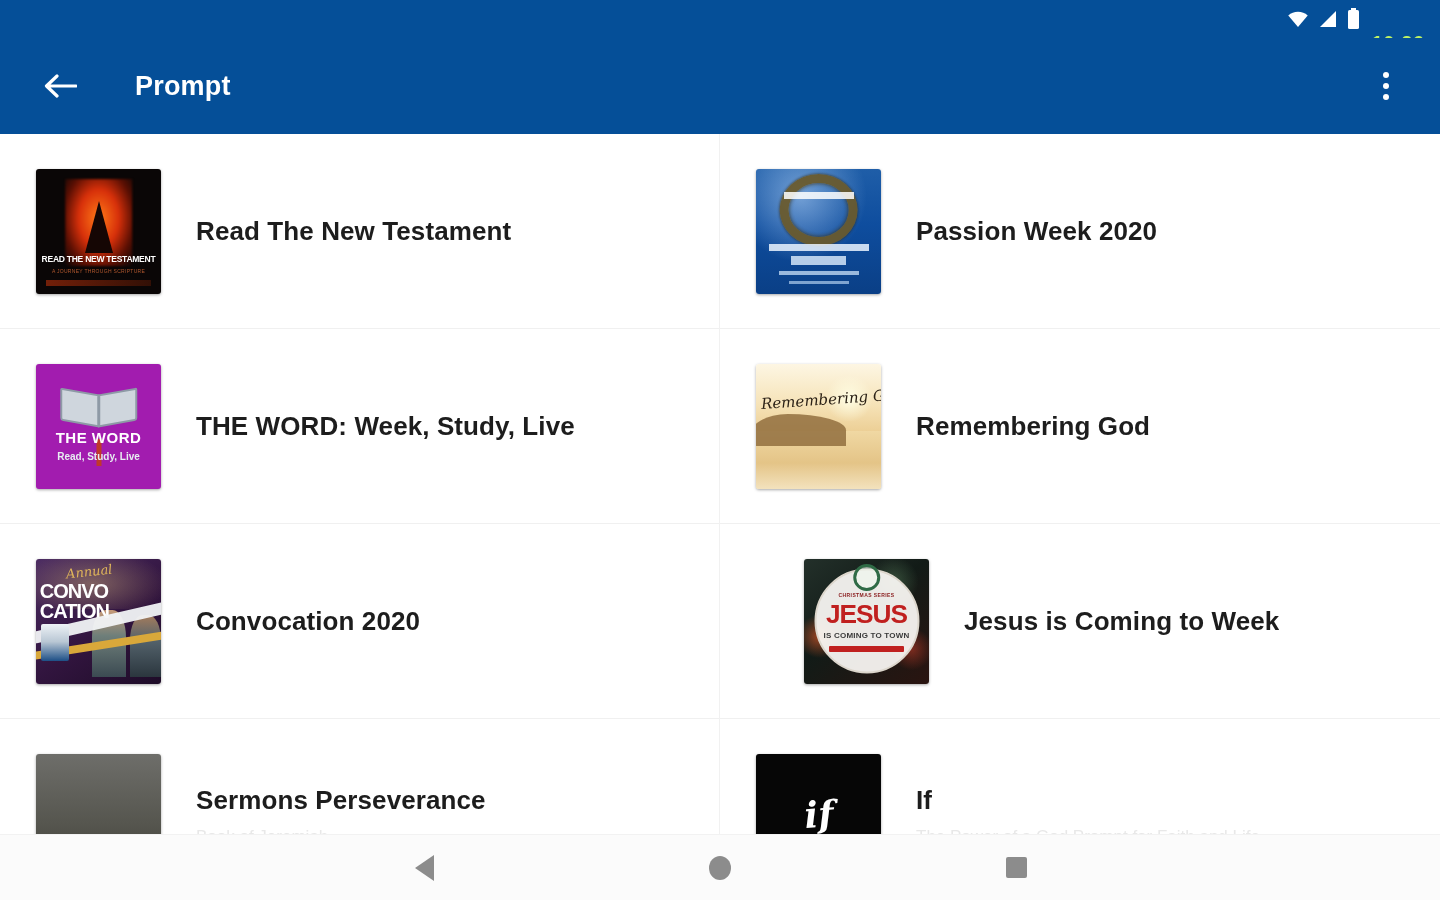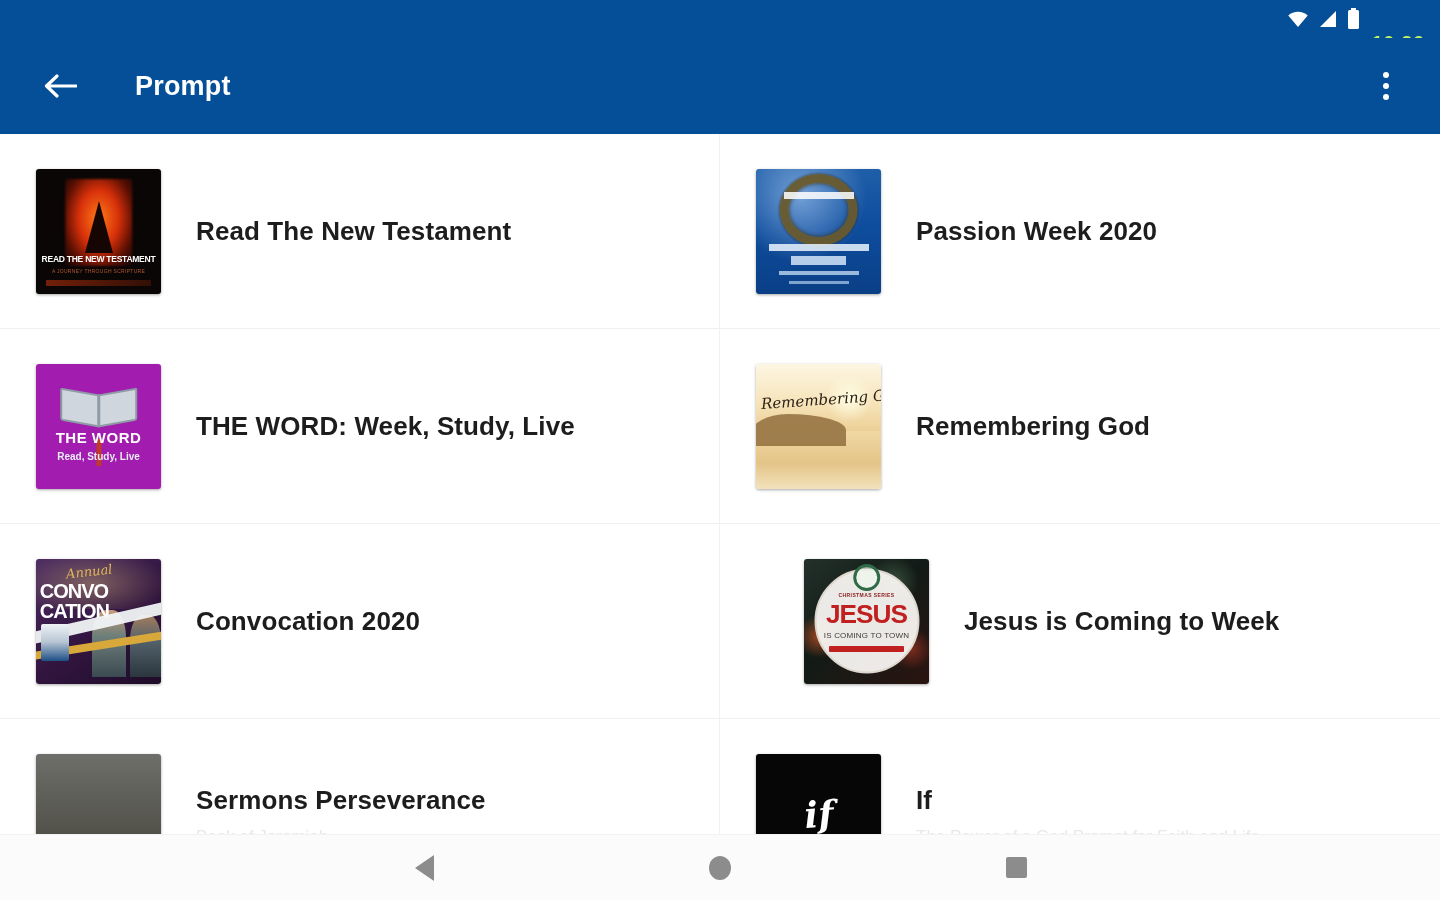--- a/index.html
+++ b/index.html
@@ -252,21 +252,21 @@
     text-align:center; color:#8b1f20; font-size:5px; font-weight:bold;
     letter-spacing:.4px;
   }
   .art-jc .big{
     position:absolute; left:0; right:0; top:33%;
     text-align:center; color:#c0201f; font-size:25px; font-weight:bold;
     letter-spacing:-1px; transform:scaleX(1.05);
   }
   .art-jc .mid{
     position:absolute; left:0; right:0; top:58%;
-    text-align:center; color:#3a3a3a; font-size:8px; font-weight:normal;
+    text-align:center; color:#3a3a3a; font-size:8px; font-weight:bold;
     letter-spacing:.2px;
   }
   .art-jc .rule{
     position:absolute; left:20%; right:20%; top:70%; height:6px;
     background:#c0201f; border-radius:1px;
   }
 
   
   .art-fp{ background:linear-gradient(180deg,#6e6e6a 0%,#56564f 55%,#3c3b36 100%); }
 

